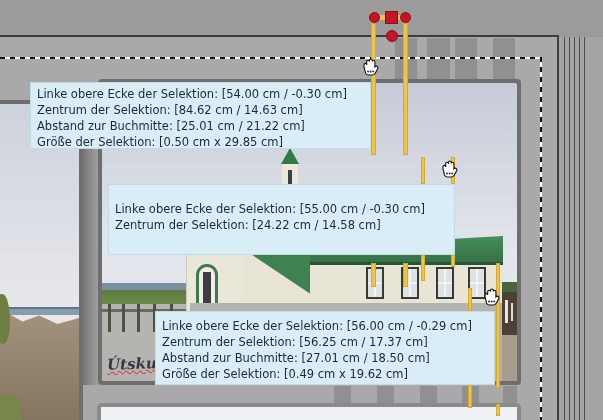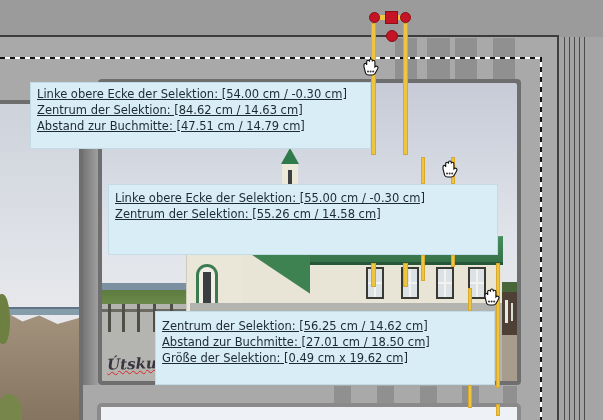--- a/index.html
+++ b/index.html
@@ -27,21 +27,21 @@
   .photo-frame{background:#6e6e6e;border-radius:4px;}
   .photo-inner{position:absolute;inset:4px;border-radius:2px;overflow:hidden;}
   .shadow-strip{left:83px;top:100px;width:15px;height:285px;
     background:linear-gradient(90deg,#767676,#9f9f9f);}
   
   .tooltip{
     background:#d8edf6;border:1px solid #c3dbe6;color:#1c2a32;
     font-size:11.5px;line-height:16px;padding:3px 6px;white-space:nowrap;
     overflow:hidden;z-index:40;
   }
-  .tooltip div{white-space:nowrap;text-decoration:underline;}
+  .tooltip div{white-space:nowrap;}
   
   .guide{width:5px;background:#efc43e;box-shadow:inset 0 0 0 1px #d9a92c;z-index:30;}
   .guide.thin{width:4px;}
   .guide-connector{left:371px;top:15px;width:38px;height:5px;background:#efc43e;z-index:30;}
   
   .handle{background:#c41425;border:1.5px solid #8d0d18;z-index:35;}
   .handle.circle{width:11px;height:11px;border-radius:50%;}
   .handle.square{width:13px;height:13px;}
   .cursor{z-index:60;}
   .caption{
@@ -162,28 +162,30 @@
   <div class="abs guide-connector"></div>
 
   <div class="abs handle circle" style="left:369px;top:12px"></div>
   <div class="abs handle square" style="left:385px;top:11px"></div>
   <div class="abs handle circle" style="left:400px;top:12px"></div>
   <div class="abs handle circle" style="left:386px;top:30px;width:12px;height:12px"></div>
 
   <div class="abs tooltip" style="left:30px;top:82px;width:341px;height:67px">
     <div>Linke obere Ecke der Selektion: [54.00 cm / -0.30 cm]</div>
     <div>Zentrum der Selektion: [84.62 cm / 14.63 cm]</div>
-    <div>Abstand zur Buchmitte: [47.51 cm / 14.79 cm]</div>
-  </div>
-  <div class="abs tooltip" style="left:108px;top:184px;width:390px;height:71px;padding-top:5px">
+    <div>Abstand zur Buchmitte: [25.01 cm / 21.22 cm]</div>
+    <div>Größe der Selektion: [0.50 cm x 29.85 cm]</div>
+  </div>
+  <div class="abs tooltip" style="left:108px;top:184px;width:347px;height:71px;padding-top:16px">
     <div>Linke obere Ecke der Selektion: [55.00 cm / -0.30 cm]</div>
-    <div>Zentrum der Selektion: [55.26 cm / 14.58 cm]</div>
+    <div>Zentrum der Selektion: [24.22 cm / 14.58 cm]</div>
   </div>
   <div class="abs tooltip" style="left:155px;top:311px;width:340px;height:74px;padding-top:6px">
-    <div>Zentrum der Selektion: [56.25 cm / 14.62 cm]</div>
+    <div>Linke obere Ecke der Selektion: [56.00 cm / -0.29 cm]</div>
+    <div>Zentrum der Selektion: [56.25 cm / 17.37 cm]</div>
     <div>Abstand zur Buchmitte: [27.01 cm / 18.50 cm]</div>
     <div>Größe der Selektion: [0.49 cm x 19.62 cm]</div>
   </div>
 
   <svg class="abs cursor" style="left:361px;top:57px" width="24" height="20" viewBox="0 0 24 20">
     <path d="M3 10 L3 8 Q3 6.4 4.4 6.4 Q5.7 6.4 5.7 8 L5.7 4.8 Q5.7 3.2 7.1 3.2 Q8.5 3.2 8.5 4.8 L8.5 3.6 Q8.5 2 9.9 2 Q11.3 2 11.3 3.6 L11.3 4.6 Q11.3 3.2 12.6 3.2 Q13.9 3.2 13.9 4.8 L13.9 10 Q15.2 8.6 16.4 9.5 Q17.6 10.4 16.6 12 L14.2 16.2 Q13.2 18 11.2 18 L7.6 18 Q5.6 18 4.6 16.2 Z" fill="#ffffff" stroke="#111111" stroke-width="1.1"></path>
     <circle cx="7" cy="14.4" r="1" fill="#333"></circle>
       <circle cx="9.6" cy="14.4" r="1" fill="#333"></circle>
       <circle cx="12.2" cy="14.4" r="1" fill="#333"></circle>
   </svg>

